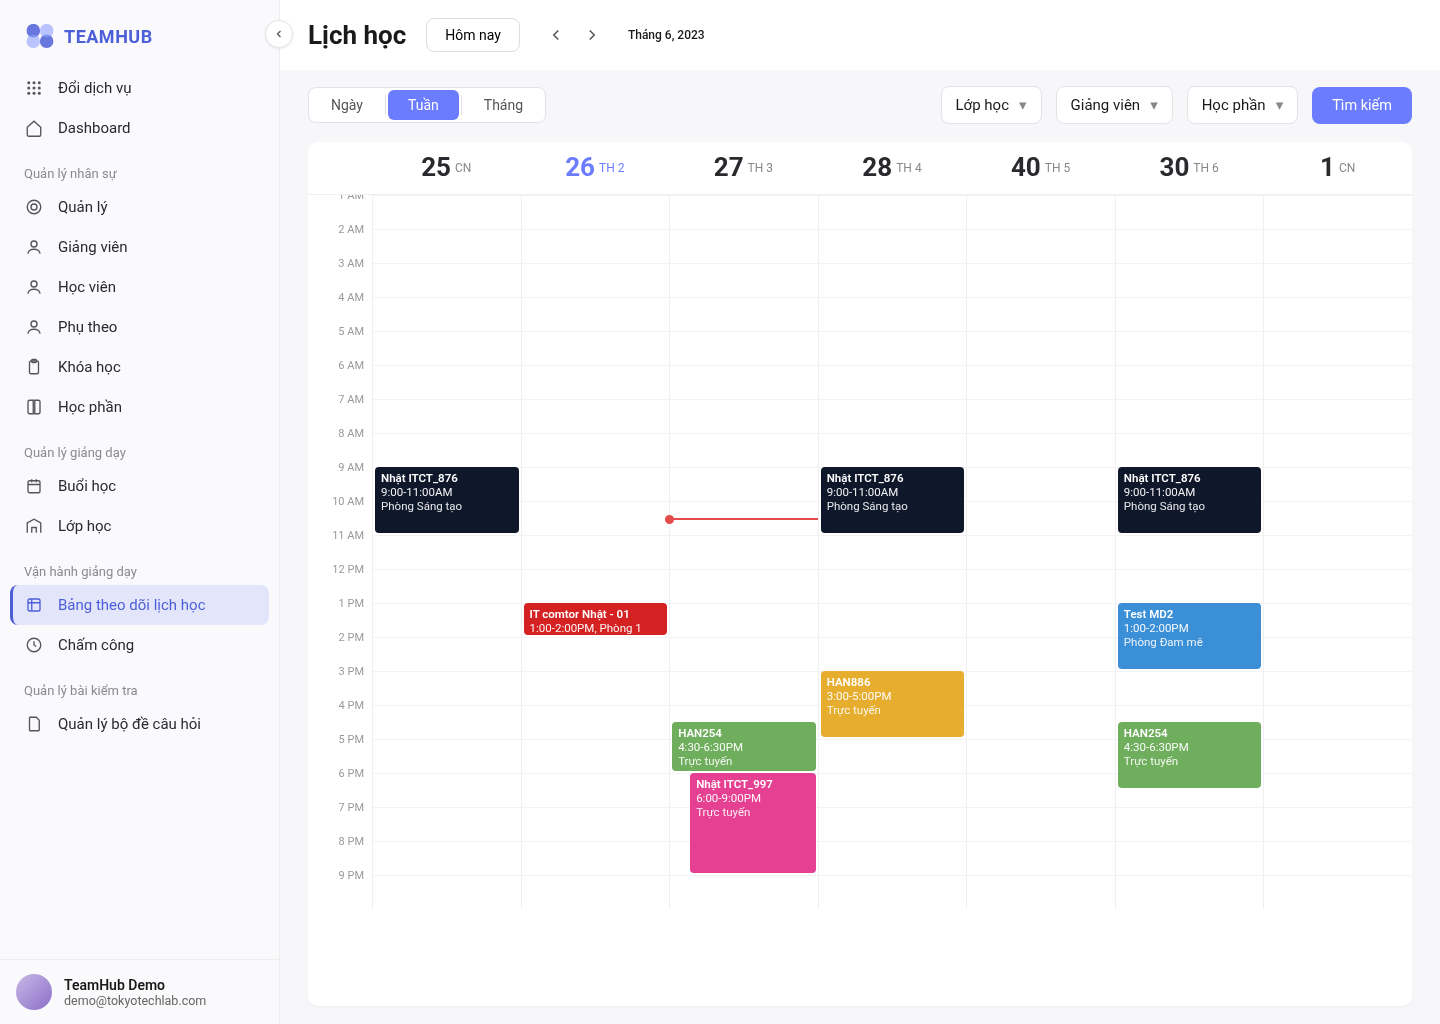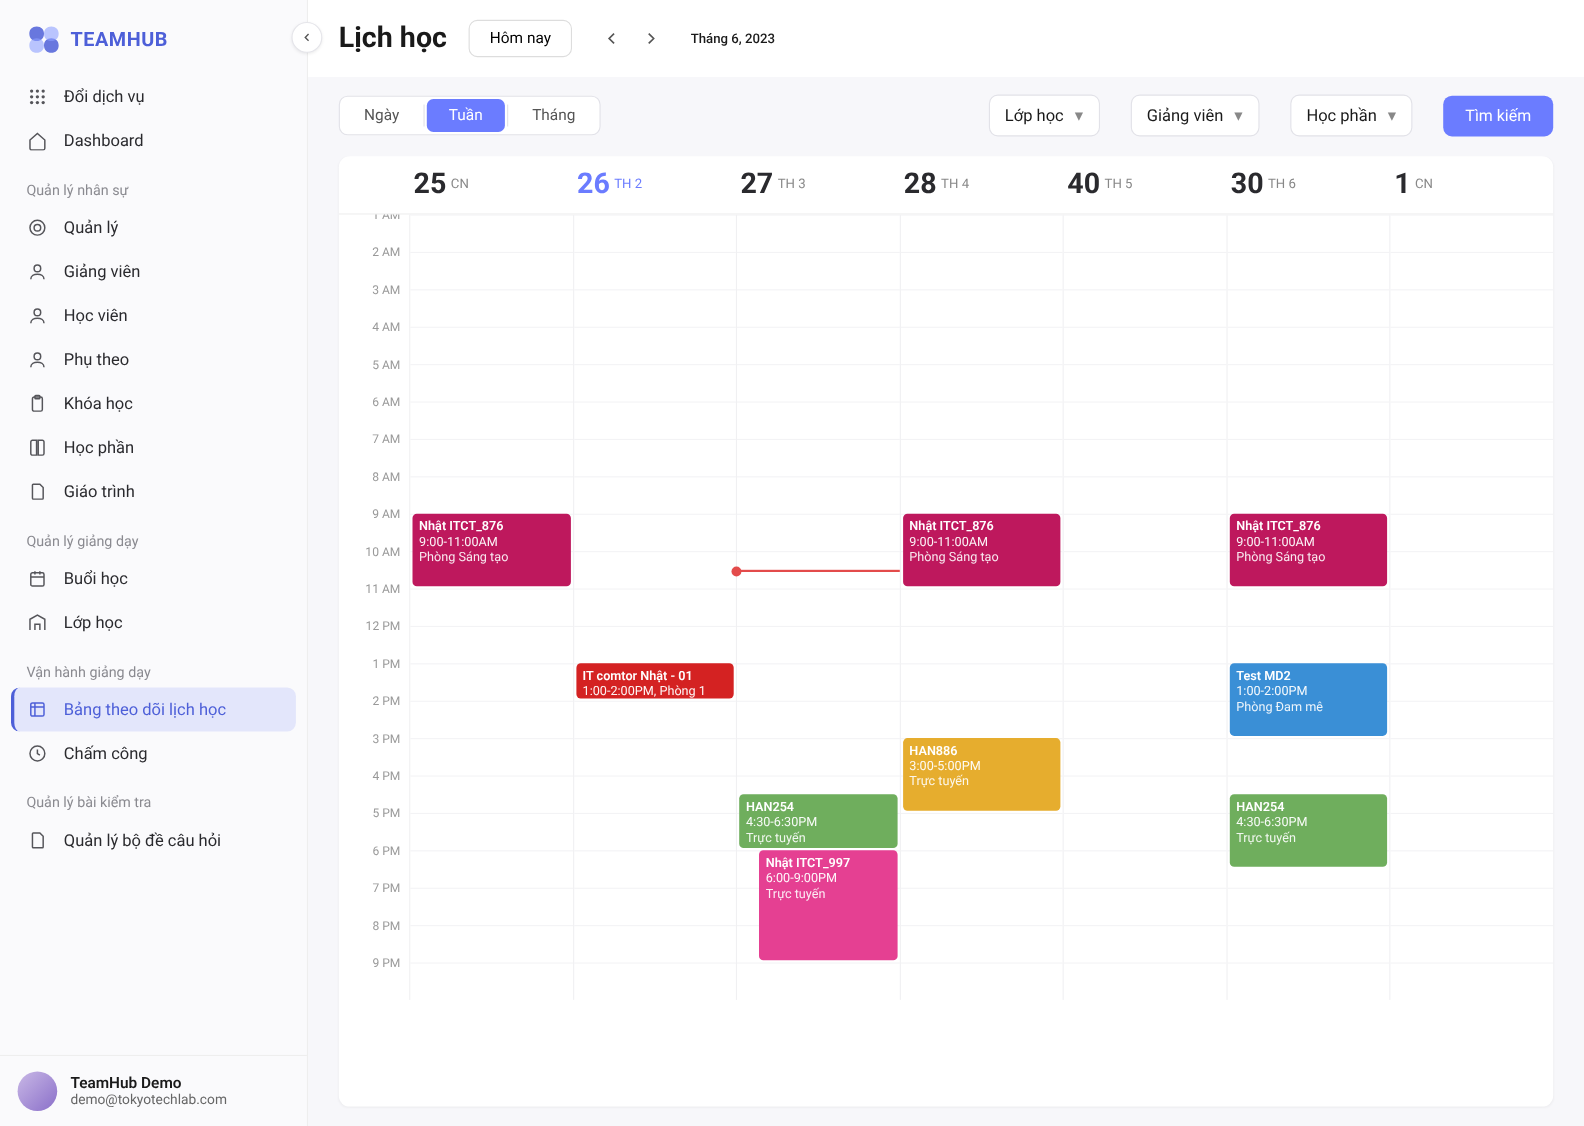--- a/index.html
+++ b/index.html
@@ -24,53 +24,53 @@
 
 
 .main { flex:1; display:flex; flex-direction:column; background:#f7f7fa; overflow:hidden; }
 .topbar { display:flex; align-items:center; gap:20px; padding:18px 28px; background:#fff; }
 .page-title { font-size:26px; font-weight:700; }
 .today-btn { border:1px solid #ddd; background:#fff; padding:8px 18px; border-radius:8px; cursor:pointer; font-size:14px; }
 .nav-arrows { display:flex; gap:4px; }
 .arrow-btn { width:32px; height:32px; border:none; background:transparent; cursor:pointer; display:flex; align-items:center; justify-content:center; color:#555; }
 .month-label { font-size:12px; font-weight:500; }
 
-.toolbar { display:flex; align-items:center; gap:28px; padding:16px 28px 0; }
+.toolbar { display:flex; align-items:center; gap:14px; padding:16px 28px 0; }
 .view-switch { display:inline-flex; border:1px solid #e2e2e8; border-radius:8px; overflow:hidden; background:#fff; }
 .view-opt { padding:9px 22px; font-size:14px; cursor:pointer; color:#555; border:none; background:transparent; }
 .view-opt.active { background:#6b7cff; color:#fff; border-radius:6px; margin:2px; padding:7px 20px; }
 .view-sep { width:1px; background:#e2e2e8; margin:7px 0; }
 .spacer { flex:1; }
 .filter-dd { display:flex; align-items:center; gap:10px; border:1px solid #e2e2e8; background:#fff; padding:9px 14px; border-radius:8px; cursor:pointer; font-size:15px; }
 .chev { color:#888; }
 .search-btn { background:#6b7cff; color:#fff; border:none; padding:10px 20px; border-radius:8px; cursor:pointer; font-size:14.5px; }
 
 
 .calendar-wrap { margin:18px 28px 18px; background:#fff; border-radius:10px; flex:1; display:flex; flex-direction:column; overflow:hidden; box-shadow:0 1px 2px rgba(0,0,0,.04);}
 .cal-header { display:grid; grid-template-columns:64px repeat(7,1fr); border-bottom:1px solid #eee; }
-.day-head { padding:10px 4px 12px; }
+.day-head { padding:10px 4px 12px; text-align:center; }
 .day-num { font-size:26px; font-weight:700; color:#2a2a2e; }
 .day-head.today .day-num { color:#6b7cff; }
 .day-lbl { font-size:12px; color:#888; margin-left:4px; vertical-align:4px; }
 .day-head.today .day-lbl { color:#6b7cff; }
 
 .cal-body { flex:1; overflow-y:auto; position:relative; }
 .cal-grid { display:grid; grid-template-columns:64px repeat(7,1fr); position:relative; }
 .time-col { }
 .time-slot { height:34px; font-size:11px; color:#999; text-align:right; padding-right:8px; position:relative; top:-6px; }
 .day-col { border-left:1px solid #f0f0f2; position:relative; }
 .hour-line { height:34px; border-top:1px solid #f3f3f5; }
 .now-line { position:absolute; left:0; right:0; height:0; border-top:2px solid #e34b4b; z-index:6; }
 .now-dot { position:absolute; left:-5px; top:-5px; width:9px; height:9px; background:#e34b4b; border-radius:50%;}
 
 .event { position:absolute; left:2px; right:2px; border-radius:4px; padding:4px 6px; font-size:11.5px; color:#fff; overflow:hidden; cursor:pointer; z-index:5; }
 .event .ev-title { font-weight:600; }
 .event .ev-time { opacity:.95; }
 .event .ev-room { opacity:.9; }
-.ev-purple { background:#be185d; }
+.ev-purple { background:#0f172a; }
 .ev-red { background:#d42222; }
 .ev-green { background:#6fae5d; }
 .ev-pink { background:#e54092; }
 .ev-orange { background:#e6ad2e; }
 .ev-blue { background:#3a8fd6; }
 
 svg { display:block; }
 </style>
 </head>
 <body>
@@ -160,28 +160,20 @@
           </span>
           <span>Khóa học</span>
         </div>
         <div class="side-item">
           <span class="side-icon">
             <svg width="18" height="18" viewBox="0 0 24 24" fill="none" stroke="currentColor" stroke-width="1.8">
               <path d="M4 5a2 2 0 012-2h5v18H6a2 2 0 01-2-2zM20 5a2 2 0 00-2-2h-5v18h5a2 2 0 002-2z"></path>
             </svg>
           </span>
           <span>Học phần</span>
-        </div>
-        <div class="side-item">
-          <span class="side-icon">
-            <svg width="18" height="18" viewBox="0 0 24 24" fill="none" stroke="currentColor" stroke-width="1.8">
-              <path d="M7 3h8l4 4v13a1 1 0 01-1 1H7a1 1 0 01-1-1V4a1 1 0 011-1z"></path>
-            </svg>
-          </span>
-          <span>Giáo trình</span>
         </div>
         <div class="side-section-title">Quản lý giảng dạy</div>
         <div class="side-item">
           <span class="side-icon">
             <svg width="18" height="18" viewBox="0 0 24 24" fill="none" stroke="currentColor" stroke-width="1.8">
               <rect x="4" y="5" width="16" height="16" rx="2"></rect>
               <path d="M4 10h16M9 3v4M15 3v4"></path>
             </svg>
           </span>
           <span>Buổi học</span>

